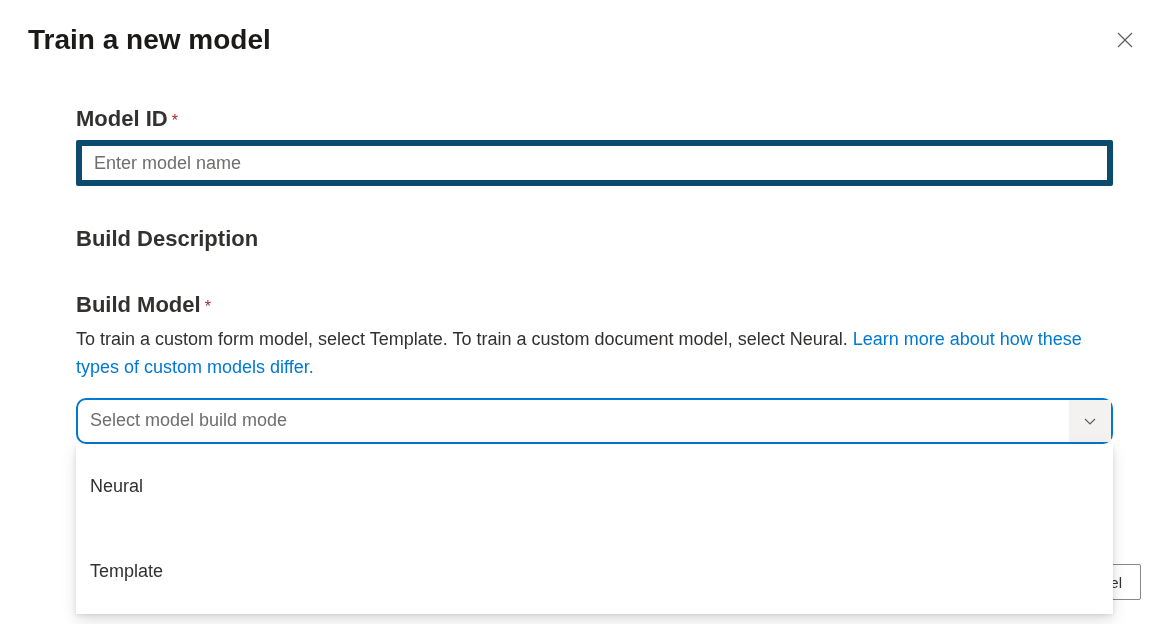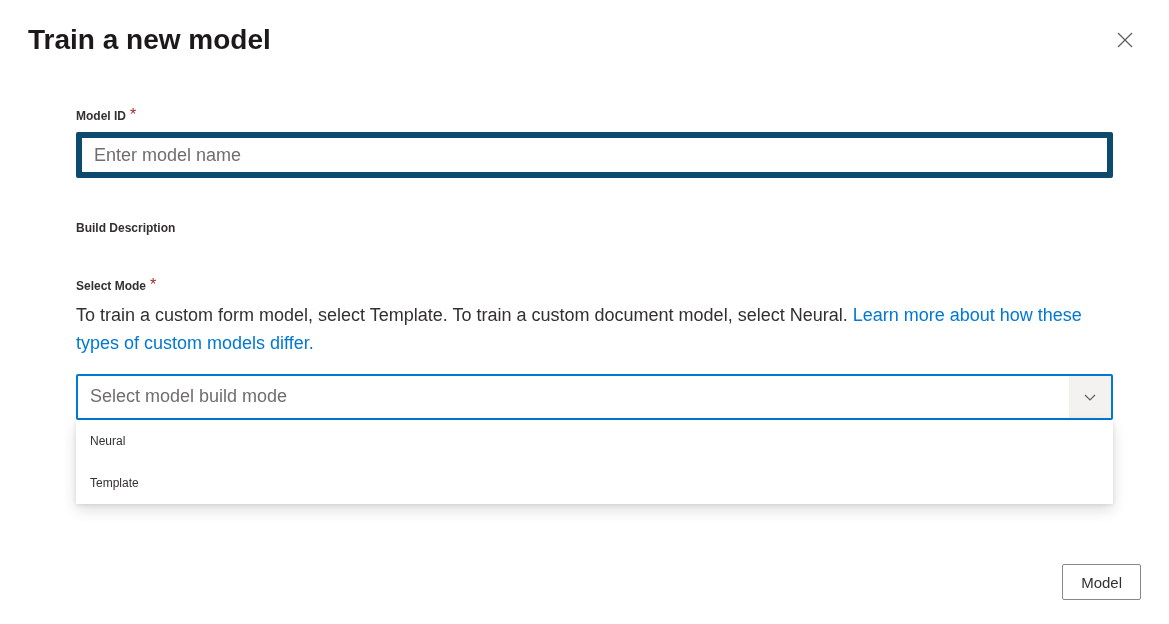--- a/index.html
+++ b/index.html
@@ -42,21 +42,21 @@
       padding-left: 48px;
       padding-right: 28px;
     }
     .field {
       margin-bottom: 40px;
     }
     .label-row {
       margin-bottom: 8px;
     }
     .field-label {
-      font-size: 12px;
+      font-size: 22px;
       font-weight: 600;
       color: #323130;
     }
     .required {
       color: #a4262c;
       margin-left: 4px;
     }
     .text-input {
       width: 100%;
       height: 46px;
@@ -83,21 +83,21 @@
       text-decoration: none;
       cursor: pointer;
     }
     .dropdown-wrap {
       position: relative;
     }
     .dropdown {
       width: 100%;
       height: 46px;
       border: 2px solid #0078d4;
-      border-radius: 2px;
+      border-radius: 10px;
       display: flex;
       align-items: center;
       background: #ffffff;
       cursor: pointer;
     }
     .dropdown-text {
       flex: 1;
       padding: 0 12px;
       font-size: 18px;
       color: #6f6e6d;
@@ -116,22 +116,22 @@
     .options {
       position: absolute;
       top: 46px;
       left: 0;
       right: 0;
       background: #ffffff;
       box-shadow: 0 6px 14px rgba(0,0,0,0.13), 0 1px 4px rgba(0,0,0,0.1);
       z-index: 10;
     }
     .option {
-      padding: 14px 14px;
-      font-size: 12px;
+      padding: 32px 14px;
+      font-size: 18px;
       color: #323130;
       cursor: pointer;
     }
 
     .footer-btn {
       position: absolute;
       right: 28px;
       bottom: 24px;
       height: 36px;
       padding: 0 18px;
@@ -168,21 +168,21 @@
     </div>
 
     <div class="field">
       <div class="label-row">
         <span class="field-label">Build Description</span>
       </div>
     </div>
 
     <div class="field" style="margin-bottom:0;">
       <div class="label-row">
-        <span class="field-label">Select Mode</span><span class="required">*</span>
+        <span class="field-label">Build Model</span><span class="required">*</span>
       </div>
       <p class="help-text">
         <span>To train a custom form model, select Template. To train a custom document model, select Neural. </span><a class="link">Learn more about how these types of custom models differ.</a>
       </p>
       <div class="dropdown-wrap">
         <div class="dropdown">
           <span class="dropdown-text">Select model build mode</span>
           <span class="dropdown-chev">
             <svg viewBox="0 0 14 14" fill="none" stroke="currentColor" stroke-width="1.2">
               <polyline points="2,5 7,10 12,5"></polyline>

